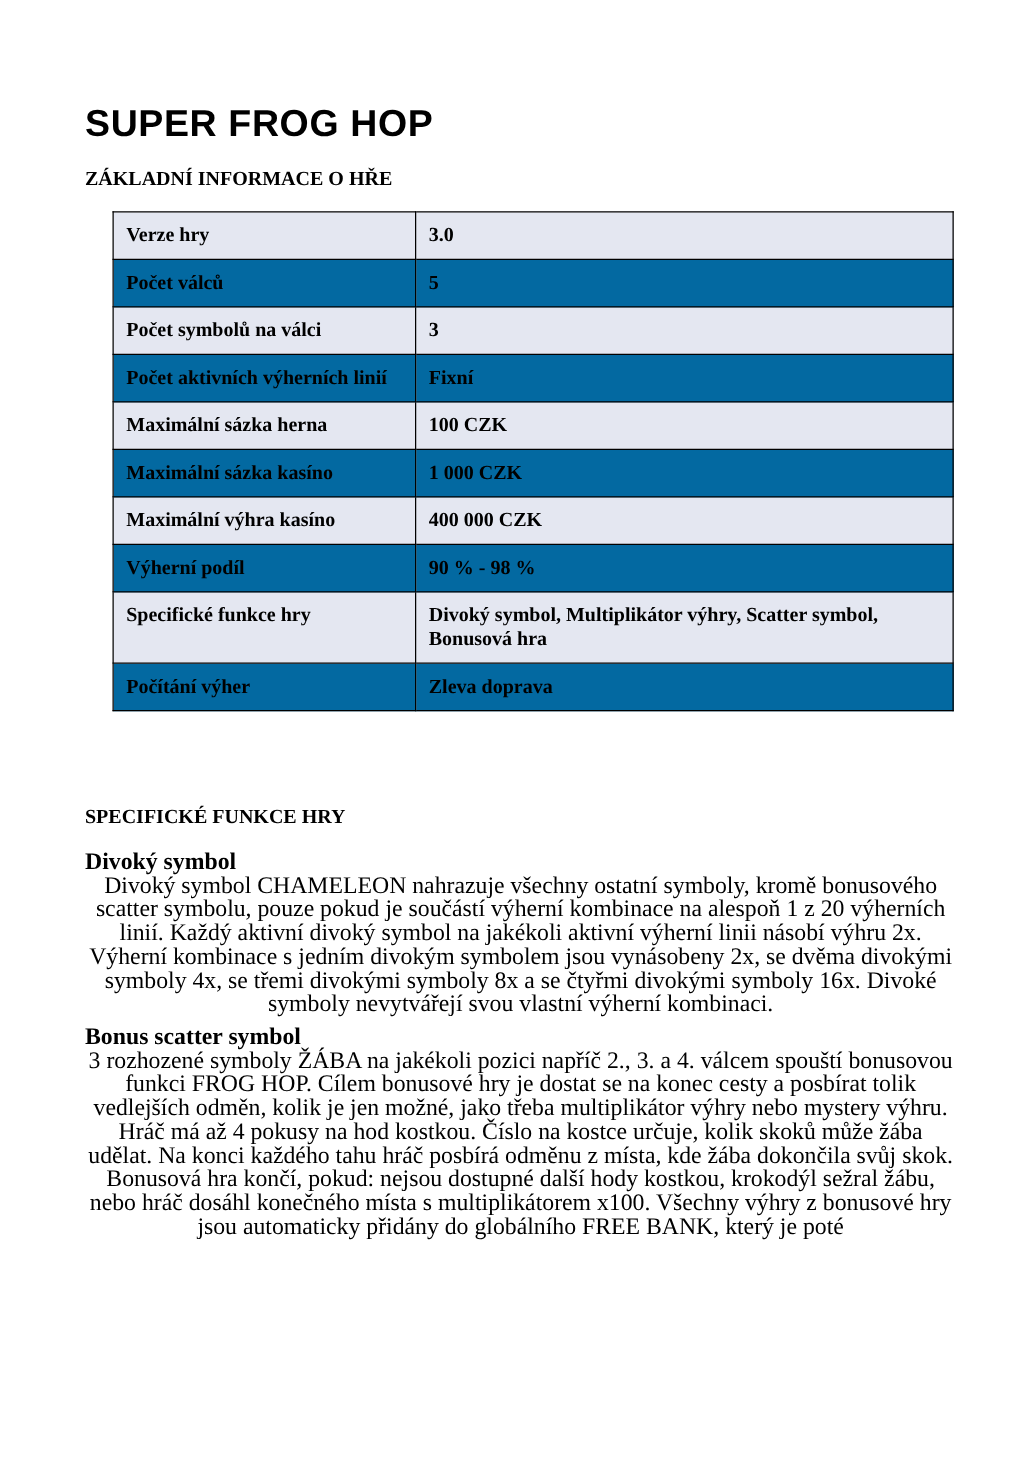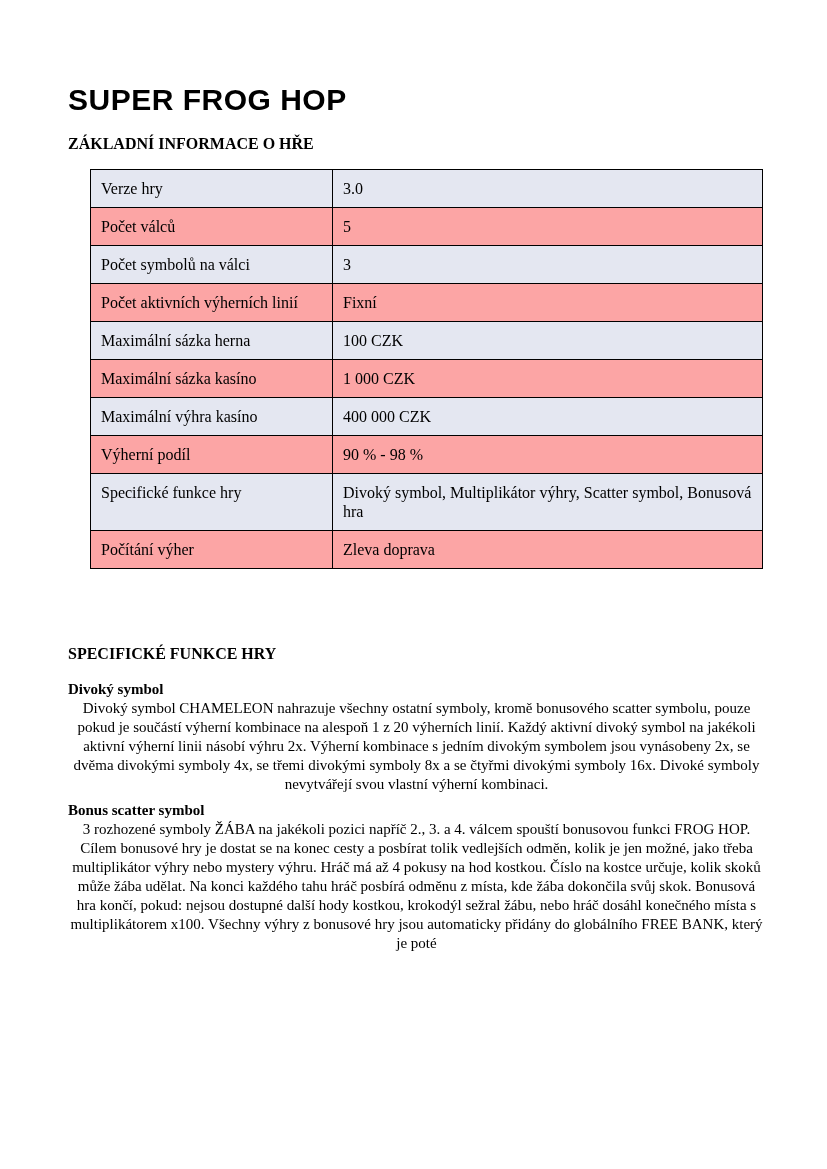--- a/index.html
+++ b/index.html
@@ -33,42 +33,43 @@
     font-family: "Liberation Serif", serif;
     font-size: 16px;
     font-weight: bold;
     line-height: 19px;
   }
   table.info-table {
     margin: 15px 0 0 90px;
     width: 673px;
     border-collapse: collapse;
     table-layout: fixed;
+    font-weight: bold;
   }
   table.info-table td {
     border: 1px solid #000000;
     font-family: "Liberation Serif", serif;
     font-size: 16px;
     line-height: 19px;
     padding: 9px 10px 9px 10px;
     vertical-align: top;
-    background: #fca5a5;
+    background: #0369a1;
   }
   table.info-table td.col-label { width: 221px; }
   table.info-table tr:nth-child(odd) td { background: #e4e7f1; }
   .section-heading-2 {
     margin: 75px 62px 0 68px;
     font-family: "Liberation Serif", serif;
     font-size: 16px;
     font-weight: bold;
     line-height: 19px;
   }
   .feature {
     margin: 17px 62px 0 68px;
-    font-size: 15px;
+    font-size: 19px;
     line-height: 19px;
   }
   .feature + .feature { margin-top: 7px; }
   .feature-heading {
     font-weight: bold;
   }
   .feature-body {
     font-weight: normal;
     text-align: center;
   }

